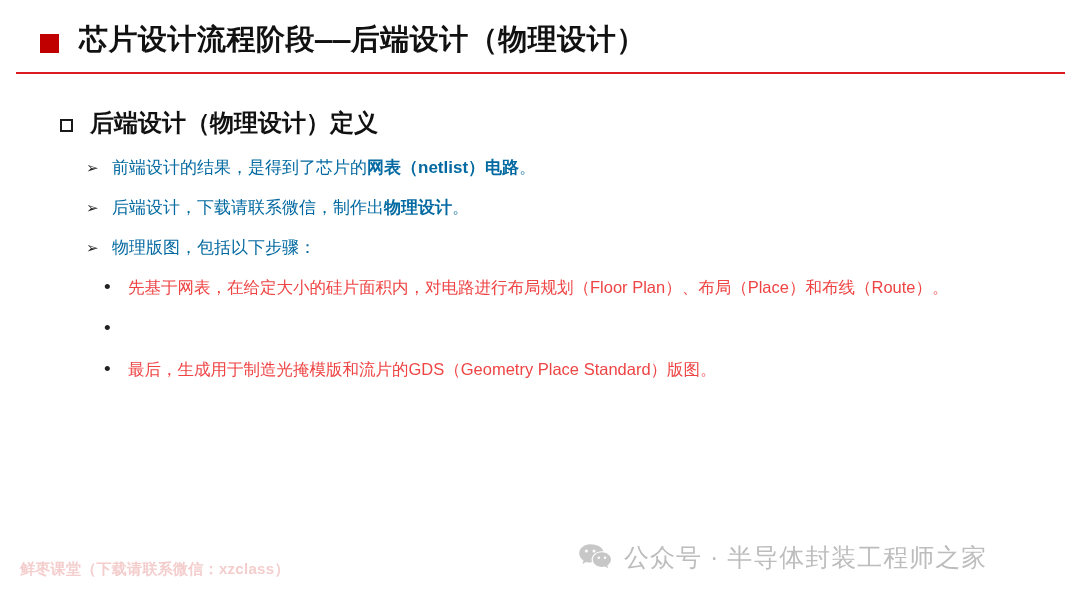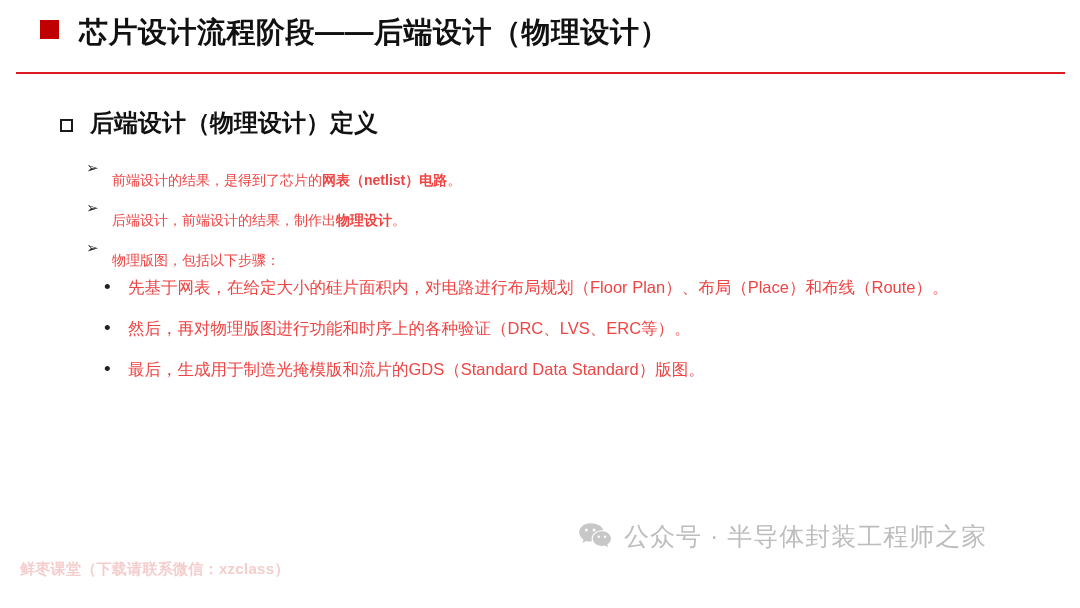--- a/index.html
+++ b/index.html
@@ -24,21 +24,23 @@
     height: 608px;
     background: #ffffff;
   }
 
   
   .title-row {
     position: absolute;
     left: 40px;
     top: 18px;
     display: flex;
+    align-items: center;
     height: 46px;
+    font-family: Liberation Mono, monospace;
   }
   .title-square {
     width: 19px;
     height: 19px;
     background: #c00000;
     margin-right: 20px;
     flex: 0 0 auto;
     position: relative;
     top: 2px;
   }
@@ -101,25 +103,24 @@
     height: 26px;
   }
   .b1-marker {
     width: 26px;
     flex: 0 0 auto;
     font-size: 15px;
     line-height: 24px;
     color: #222;
   }
   .b1-text {
-    font-size: 14px;
+    font-size: 17px;
     line-height: 24px;
-    color: #ef4444;
-    white-space: nowrap;
-    margin-top: 12px;
+    color: #0369a1;
+    white-space: nowrap;
   }
   .b1-text b { font-weight: bold; }
 
   
   .b2-list {
     position: absolute;
     left: 104px;
     top: 276px;
     width: 960px;
   }
@@ -153,21 +154,21 @@
     font-weight: bold;
     color: #f4cdcd;
     white-space: nowrap;
     letter-spacing: 0.3px;
     text-align: right;
   }
 
   .watermark-right {
     position: absolute;
     left: 578px;
-    top: 516px;
+    top: 537px;
     display: flex;
     align-items: center;
     height: 40px;
     text-align: center;
   }
   .wechat-icon {
     width: 34px;
     height: 28px;
     margin-right: 12px;
     flex: 0 0 auto;
@@ -198,45 +199,44 @@
 
   <div class="bullets">
 
     <div class="b1">
       <div class="b1-marker">➢</div>
       <div class="b1-text"><span>前端设计的结果，是得到了芯片的</span><b>网表（netlist）电路</b><span>。</span></div>
     </div>
 
     <div class="b1">
       <div class="b1-marker">➢</div>
-      <div class="b1-text"><span>后端设计，前端设计的结果，制作出</span><b>物理设计</b><span>。</span></div>
+      <div class="b1-text"><span>后端设计，下载请联系微信，制作出</span><b>物理设计</b><span>。</span></div>
     </div>
 
     <div class="b1">
       <div class="b1-marker">➢</div>
       <div class="b1-text">物理版图，包括以下步骤：</div>
     </div>
 
   </div>
 
   <div class="b2-list">
 
     <div class="b2">
       <div class="b2-marker">•</div>
       <div class="b2-text">先基于网表，在给定大小的硅片面积内，对电路进行布局规划（Floor Plan）、布局（Place）和布线（Route）。</div>
     </div>
 
     <div class="b2">
       <div class="b2-marker">•</div>
-      <div class="b2-text">然后，再对物理版图进行功能和时序上的各种验证（DRC、LVS、ERC等）。</div>
     </div>
 
     <div class="b2">
       <div class="b2-marker">•</div>
-      <div class="b2-text">最后，生成用于制造光掩模版和流片的GDS（Standard Data Standard）版图。</div>
+      <div class="b2-text">最后，生成用于制造光掩模版和流片的GDS（Geometry Place Standard）版图。</div>
     </div>
 
   </div>
 
   <div class="watermark-left">鲜枣课堂（下载请联系微信：xzclass）</div>
 
   <div class="watermark-right">
     <svg class="wechat-icon" viewBox="0 0 34 28" aria-hidden="true">
       <path d="M12.2 1.2C6.1 1.2 1.2 5.3 1.2 10.3c0 2.9 1.7 5.5 4.3 7.2l-1.1 3.4 3.9-2A13.6 13.6 0 0 0 12.2 19.4c.6 0 1.2 0 1.8-.1a8.4 8.4 0 0 1-.4-2.5c0-4.7 4.6-8.5 10.3-8.5.5 0 1 0 1.5.1C24.6 4.2 19 1.2 12.2 1.2Z" fill="#c7c7c7"></path>
       <circle cx="8.4" cy="7.9" r="1.5" fill="#ffffff"></circle>

